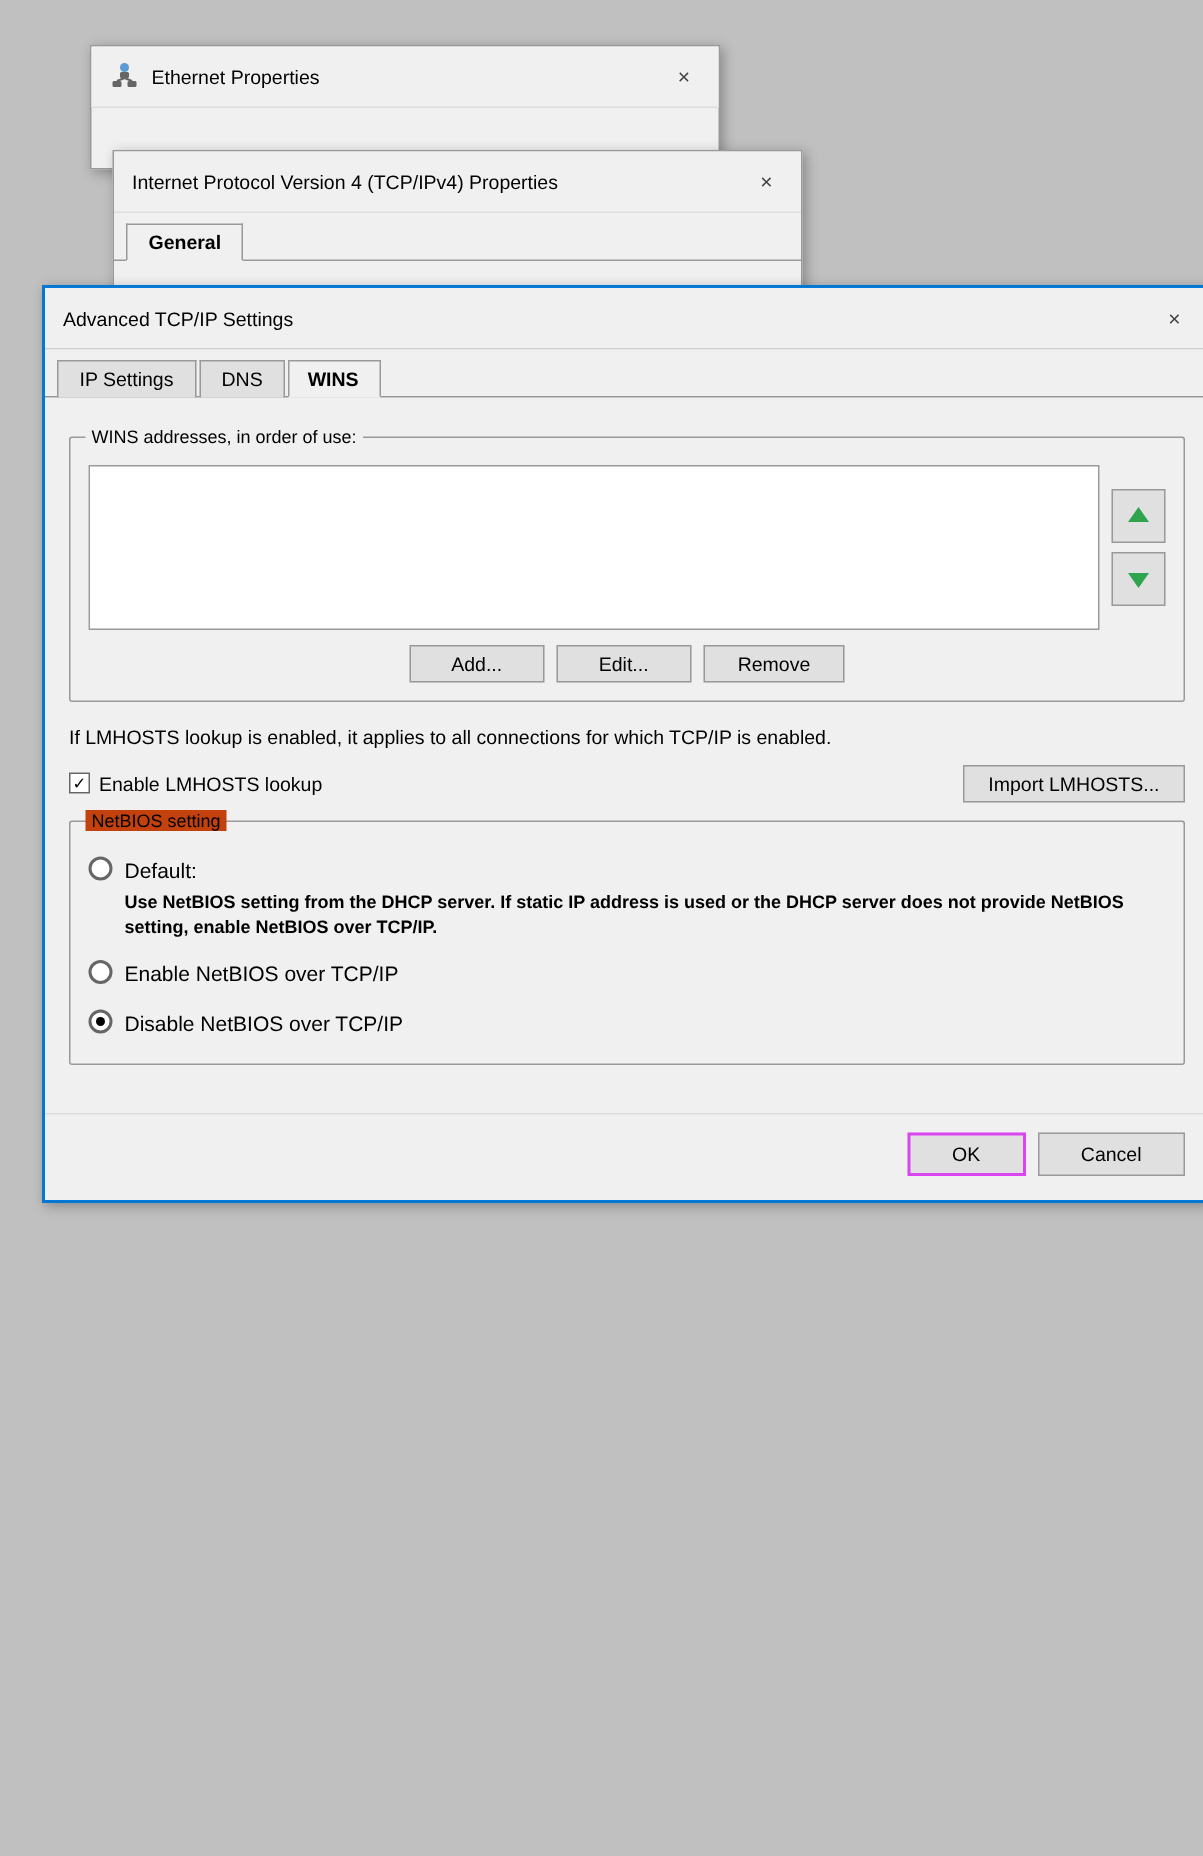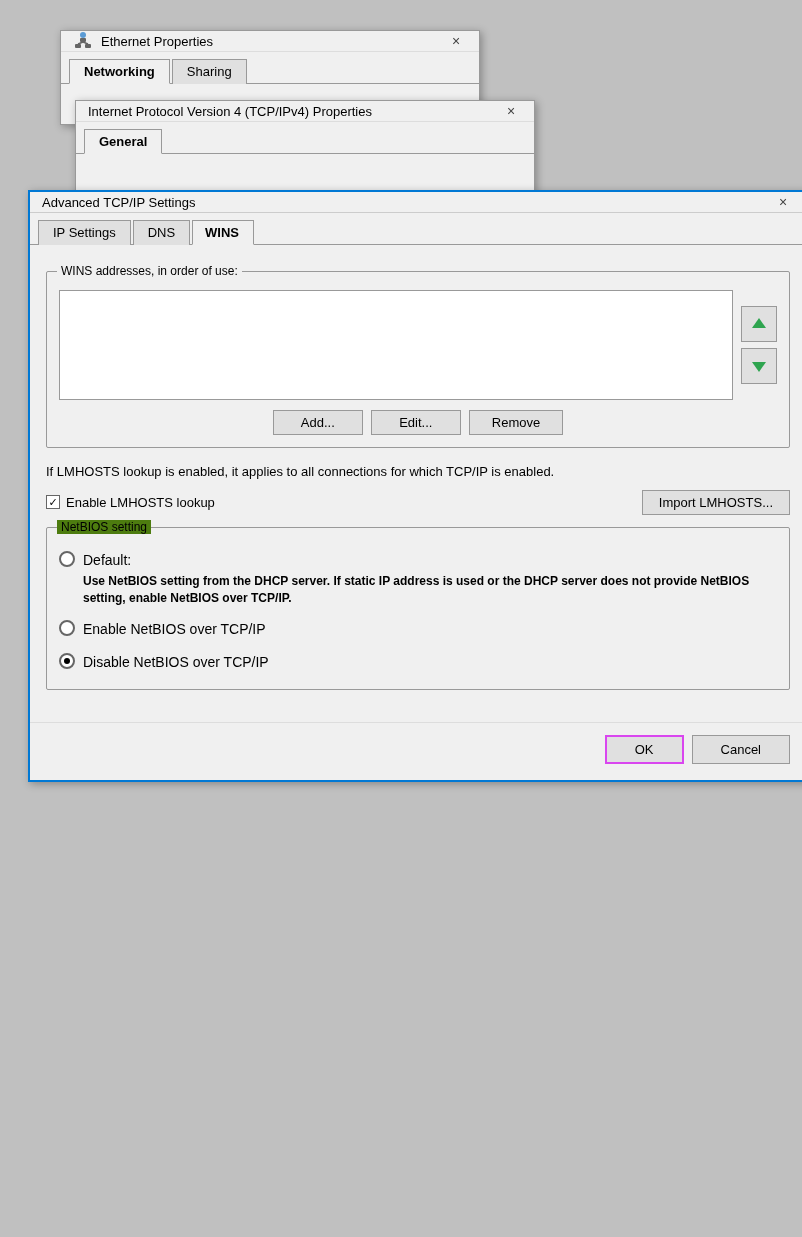--- a/index.html
+++ b/index.html
@@ -28,21 +28,21 @@
       box-shadow: 2px 2px 8px rgba(0,0,0,0.3);
     }
 
     .title-bar {
       background: #f0f0f0;
       padding: 8px 12px;
       display: flex;
       align-items: center;
       justify-content: space-between;
       border-bottom: 1px solid #ddd;
-      height: 21px;
+      height: 41px;
     }
 
     .title-bar-left {
       display: flex;
       align-items: center;
       gap: 8px;
     }
 
     .title-bar-text {
       font-size: 13px;
@@ -263,21 +263,21 @@
       border-radius: 2px;
       padding: 10px 12px 16px;
       margin: 0 0 16px;
       position: relative;
     }
 
     .netbios-section-title {
       position: absolute;
       top: -8px;
       left: 10px;
-      background: #4d7c0f;
+      background: #c2410c;
       padding: 0 4px;
       font-size: 12px;
     }
 
     .radio-row {
       display: flex;
       align-items: flex-start;
       gap: 8px;
       margin-top: 12px;
     }
@@ -352,24 +352,20 @@
           <rect x="2" y="12" width="6" height="4" fill="#666" rx="1"></rect>
           <rect x="7" y="6" width="6" height="4" fill="#666" rx="1"></rect>
           <rect x="12" y="12" width="6" height="4" fill="#666" rx="1"></rect>
           <line x1="10" y1="10" x2="5" y2="12" stroke="#666" stroke-width="1.5"></line>
           <line x1="10" y1="10" x2="15" y2="12" stroke="#666" stroke-width="1.5"></line>
           <circle cx="10" cy="3" r="3" fill="#5b9bd5"></circle>
         </svg>
         <span class="title-bar-text">Ethernet Properties</span>
       </div>
       <button class="close-btn">×</button>
-    </div>
-    <div class="tabs">
-      <div class="tab active">Networking</div>
-      <div class="tab">Sharing</div>
     </div>
     <div style="height:40px;"></div>
   </div>
 
   <div class="window ipv4-window">
     <div class="title-bar">
       <div class="title-bar-left">
         <span class="title-bar-text">Internet Protocol Version 4 (TCP/IPv4) Properties</span>
       </div>
       <button class="close-btn">×</button>

